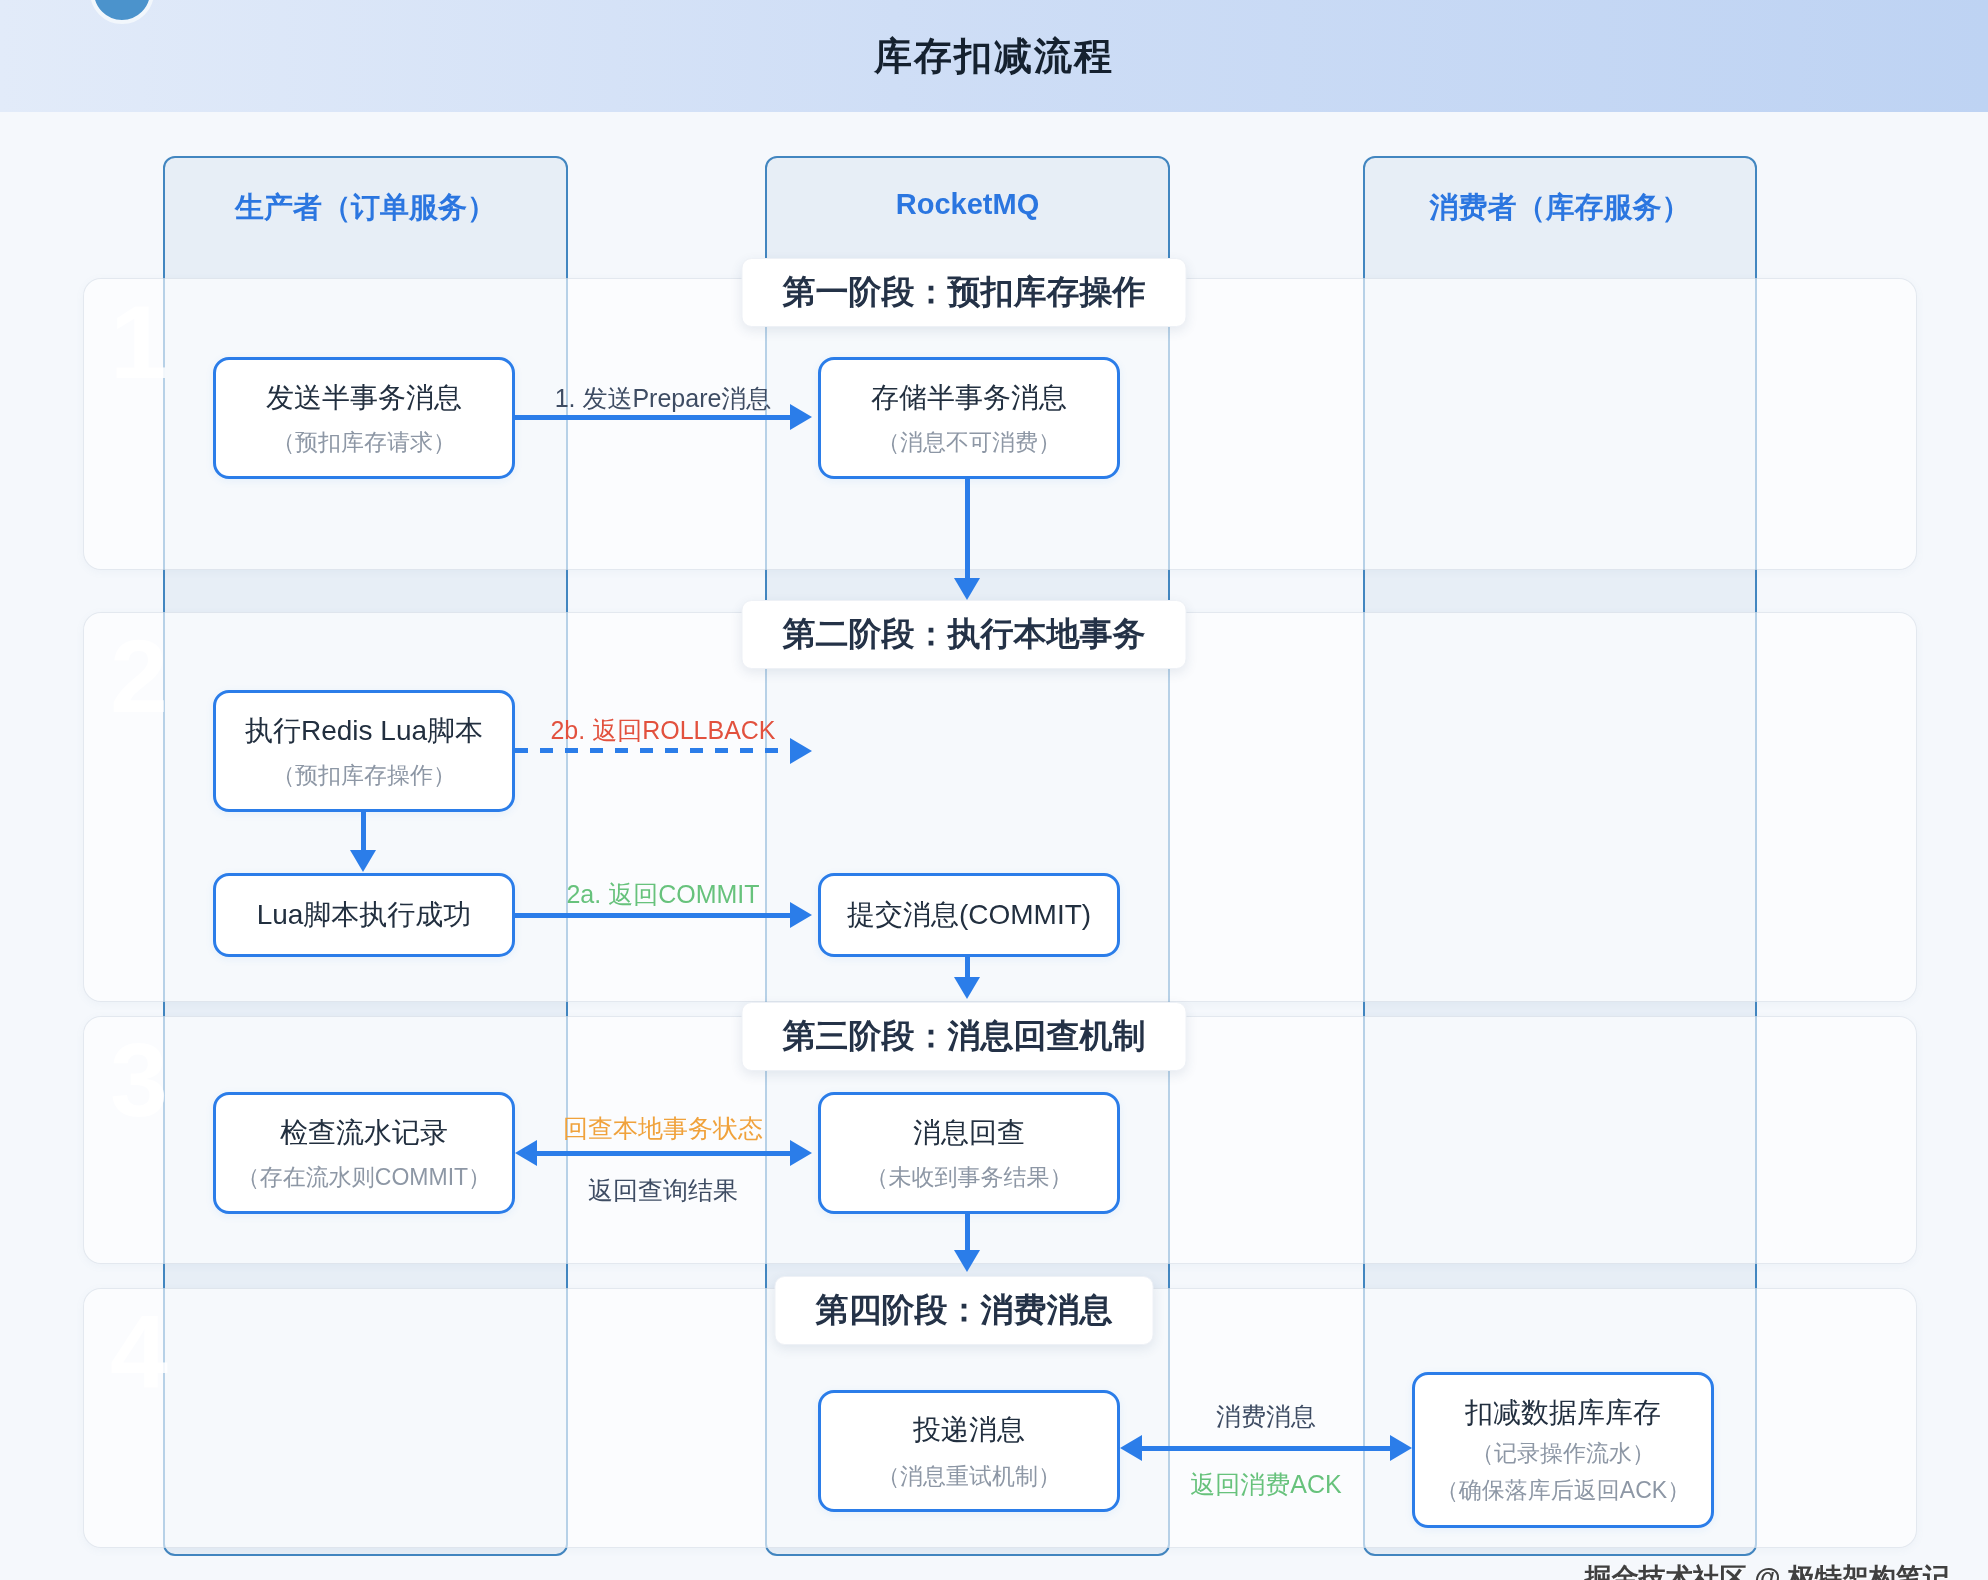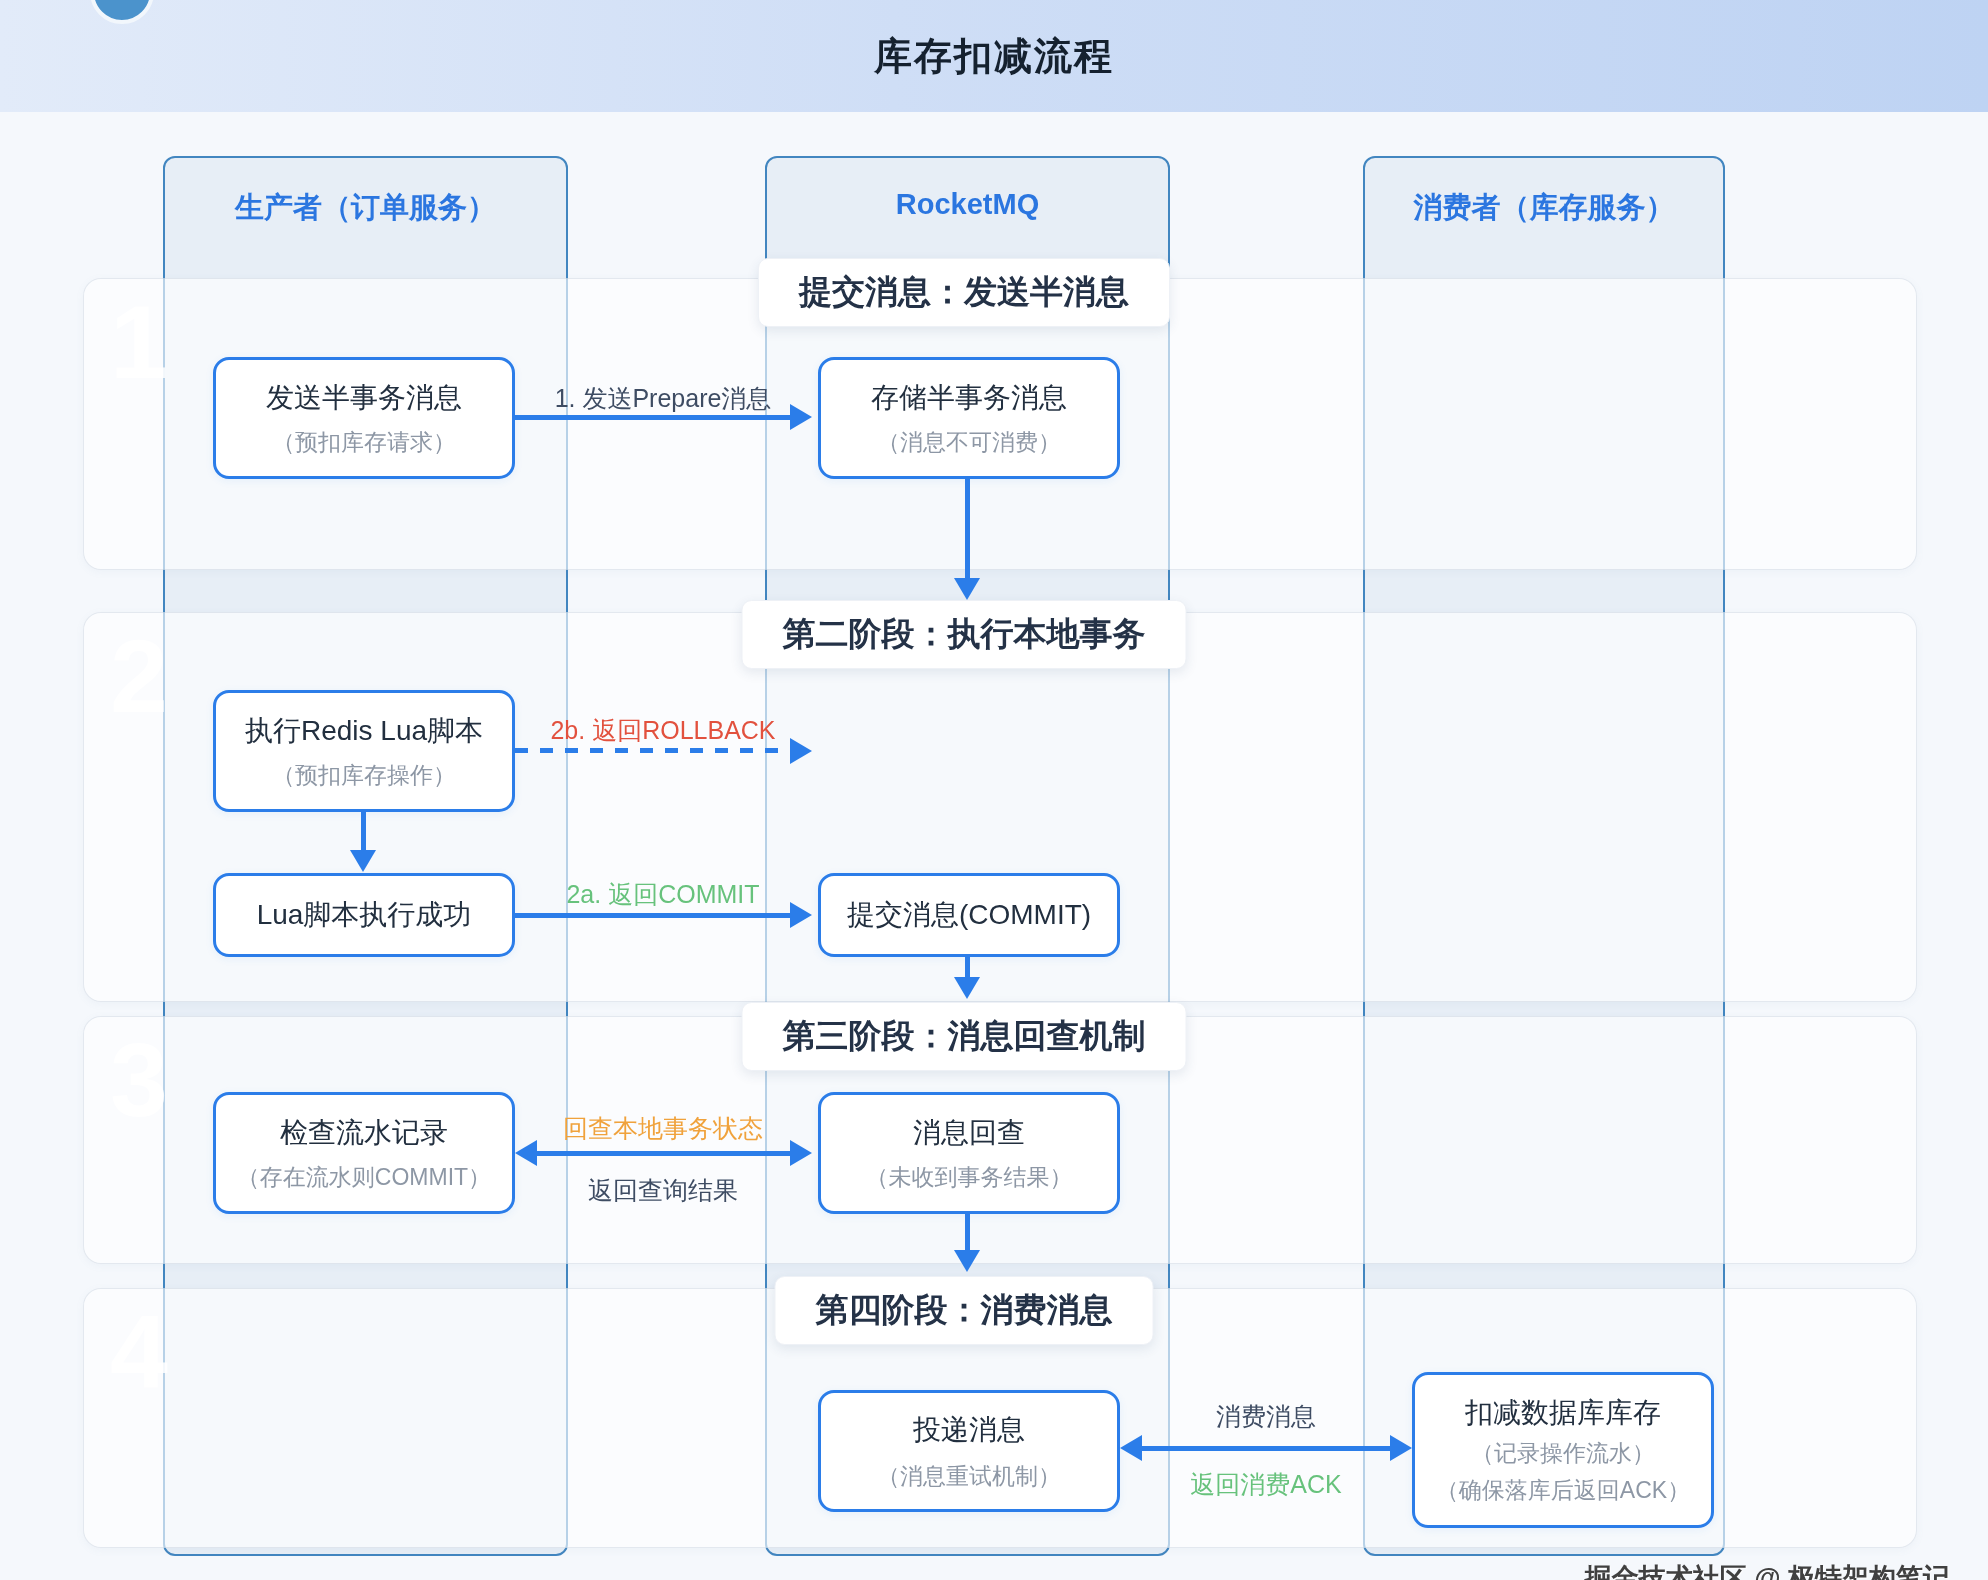--- a/index.html
+++ b/index.html
@@ -23,21 +23,21 @@
   }
 
   
   .lane{
     position:absolute;top:156px;height:1400px;
     background:#e7eef6;border:2px solid #4286c0;border-radius:12px;
     box-sizing:border-box;
   }
   .lane-producer{left:163px;width:405px;}
   .lane-mq{left:765px;width:405px;}
-  .lane-consumer{left:1363px;width:362px;}
+  .lane-consumer{left:1363px;width:394px;}
   .lane-title{
     text-align:center;margin-top:30px;
     color:#2b76e0;font-size:29px;font-weight:700;
   }
 
   
   .panel{
     position:absolute;left:83px;width:1832px;
     background:rgba(255,255,255,0.62);
     border:1px solid rgba(140,160,185,0.22);
@@ -144,21 +144,21 @@
   <div class="panel panel-2">
     <div class="panel-num">2</div>
   </div>
   <div class="panel panel-3">
     <div class="panel-num">3</div>
   </div>
   <div class="panel panel-4">
     <div class="panel-num">4</div>
   </div>
 
-  <div class="phase-title pt-1">提交消息：发送半消息</div>
+  <div class="phase-title pt-1">第一阶段：预扣库存操作</div>
   <div class="phase-title pt-2">第二阶段：执行本地事务</div>
   <div class="phase-title pt-4">第四阶段：消费消息</div>
   <div class="phase-title pt-3">第三阶段：消息回查机制</div>
 
   <div class="node n-send">
     <div class="node-title">发送半事务消息</div>
     <div class="node-sub">（预扣库存请求）</div>
   </div>
   <div class="node n-store">
     <div class="node-title">存储半事务消息</div>

